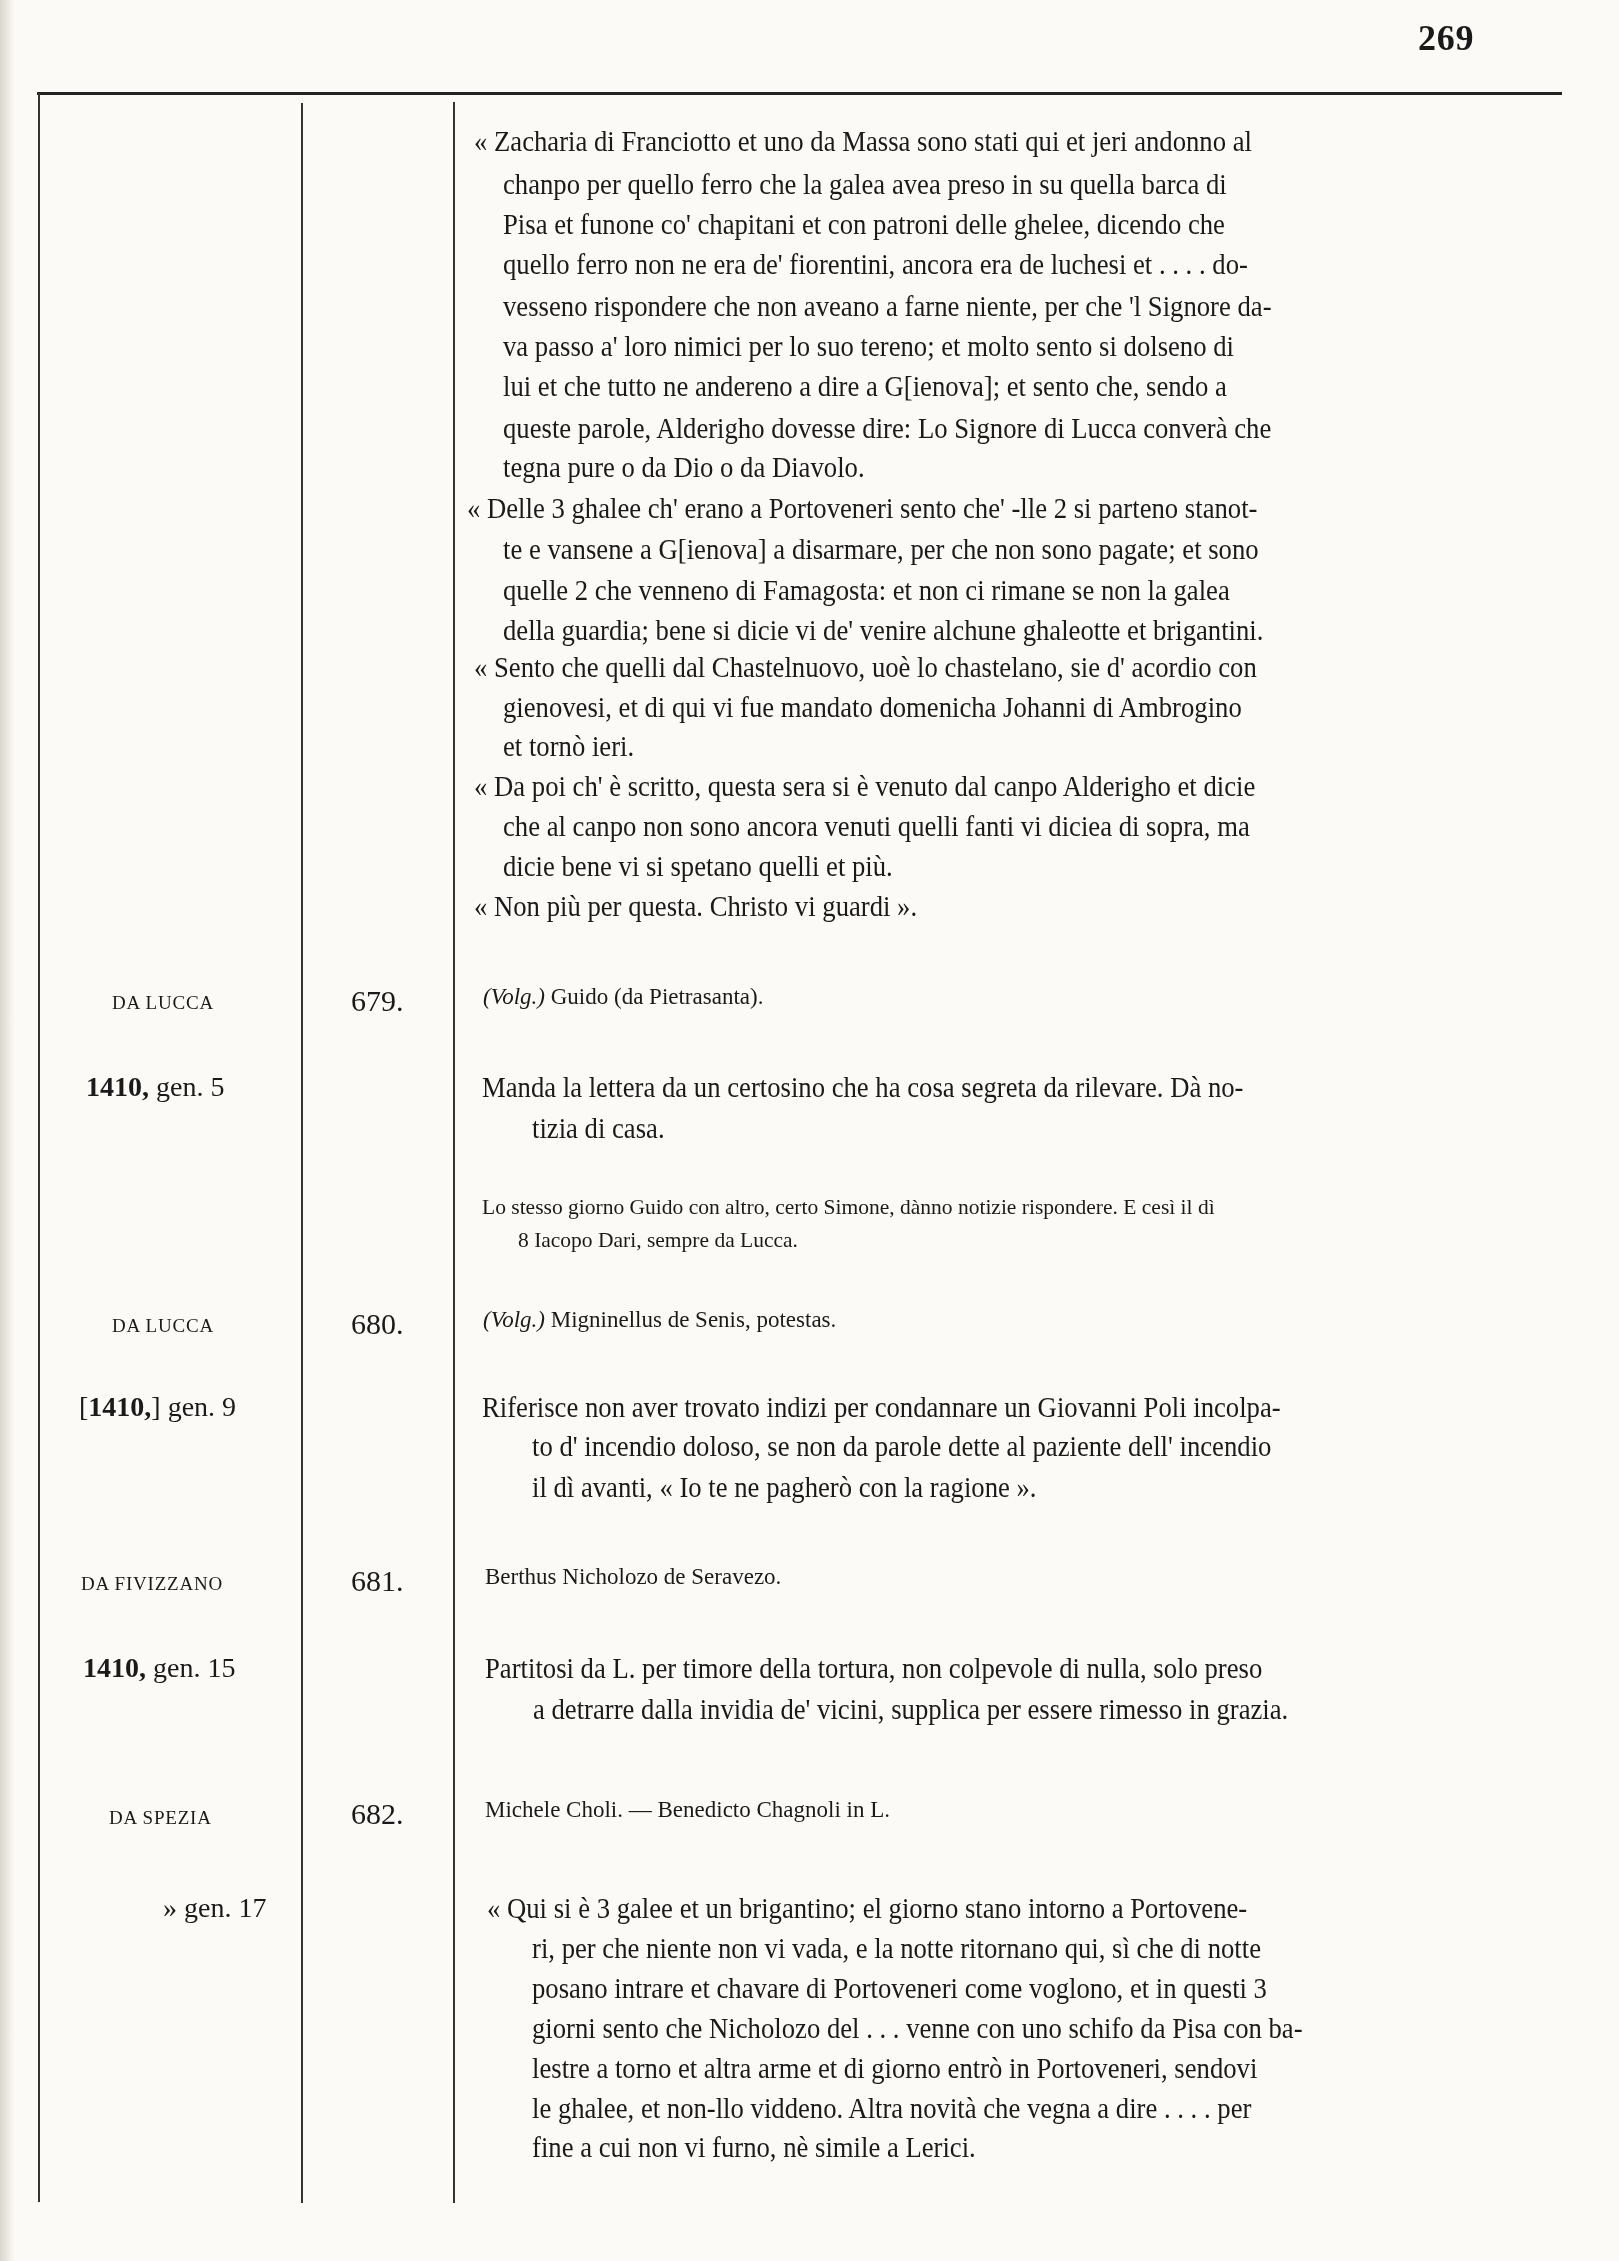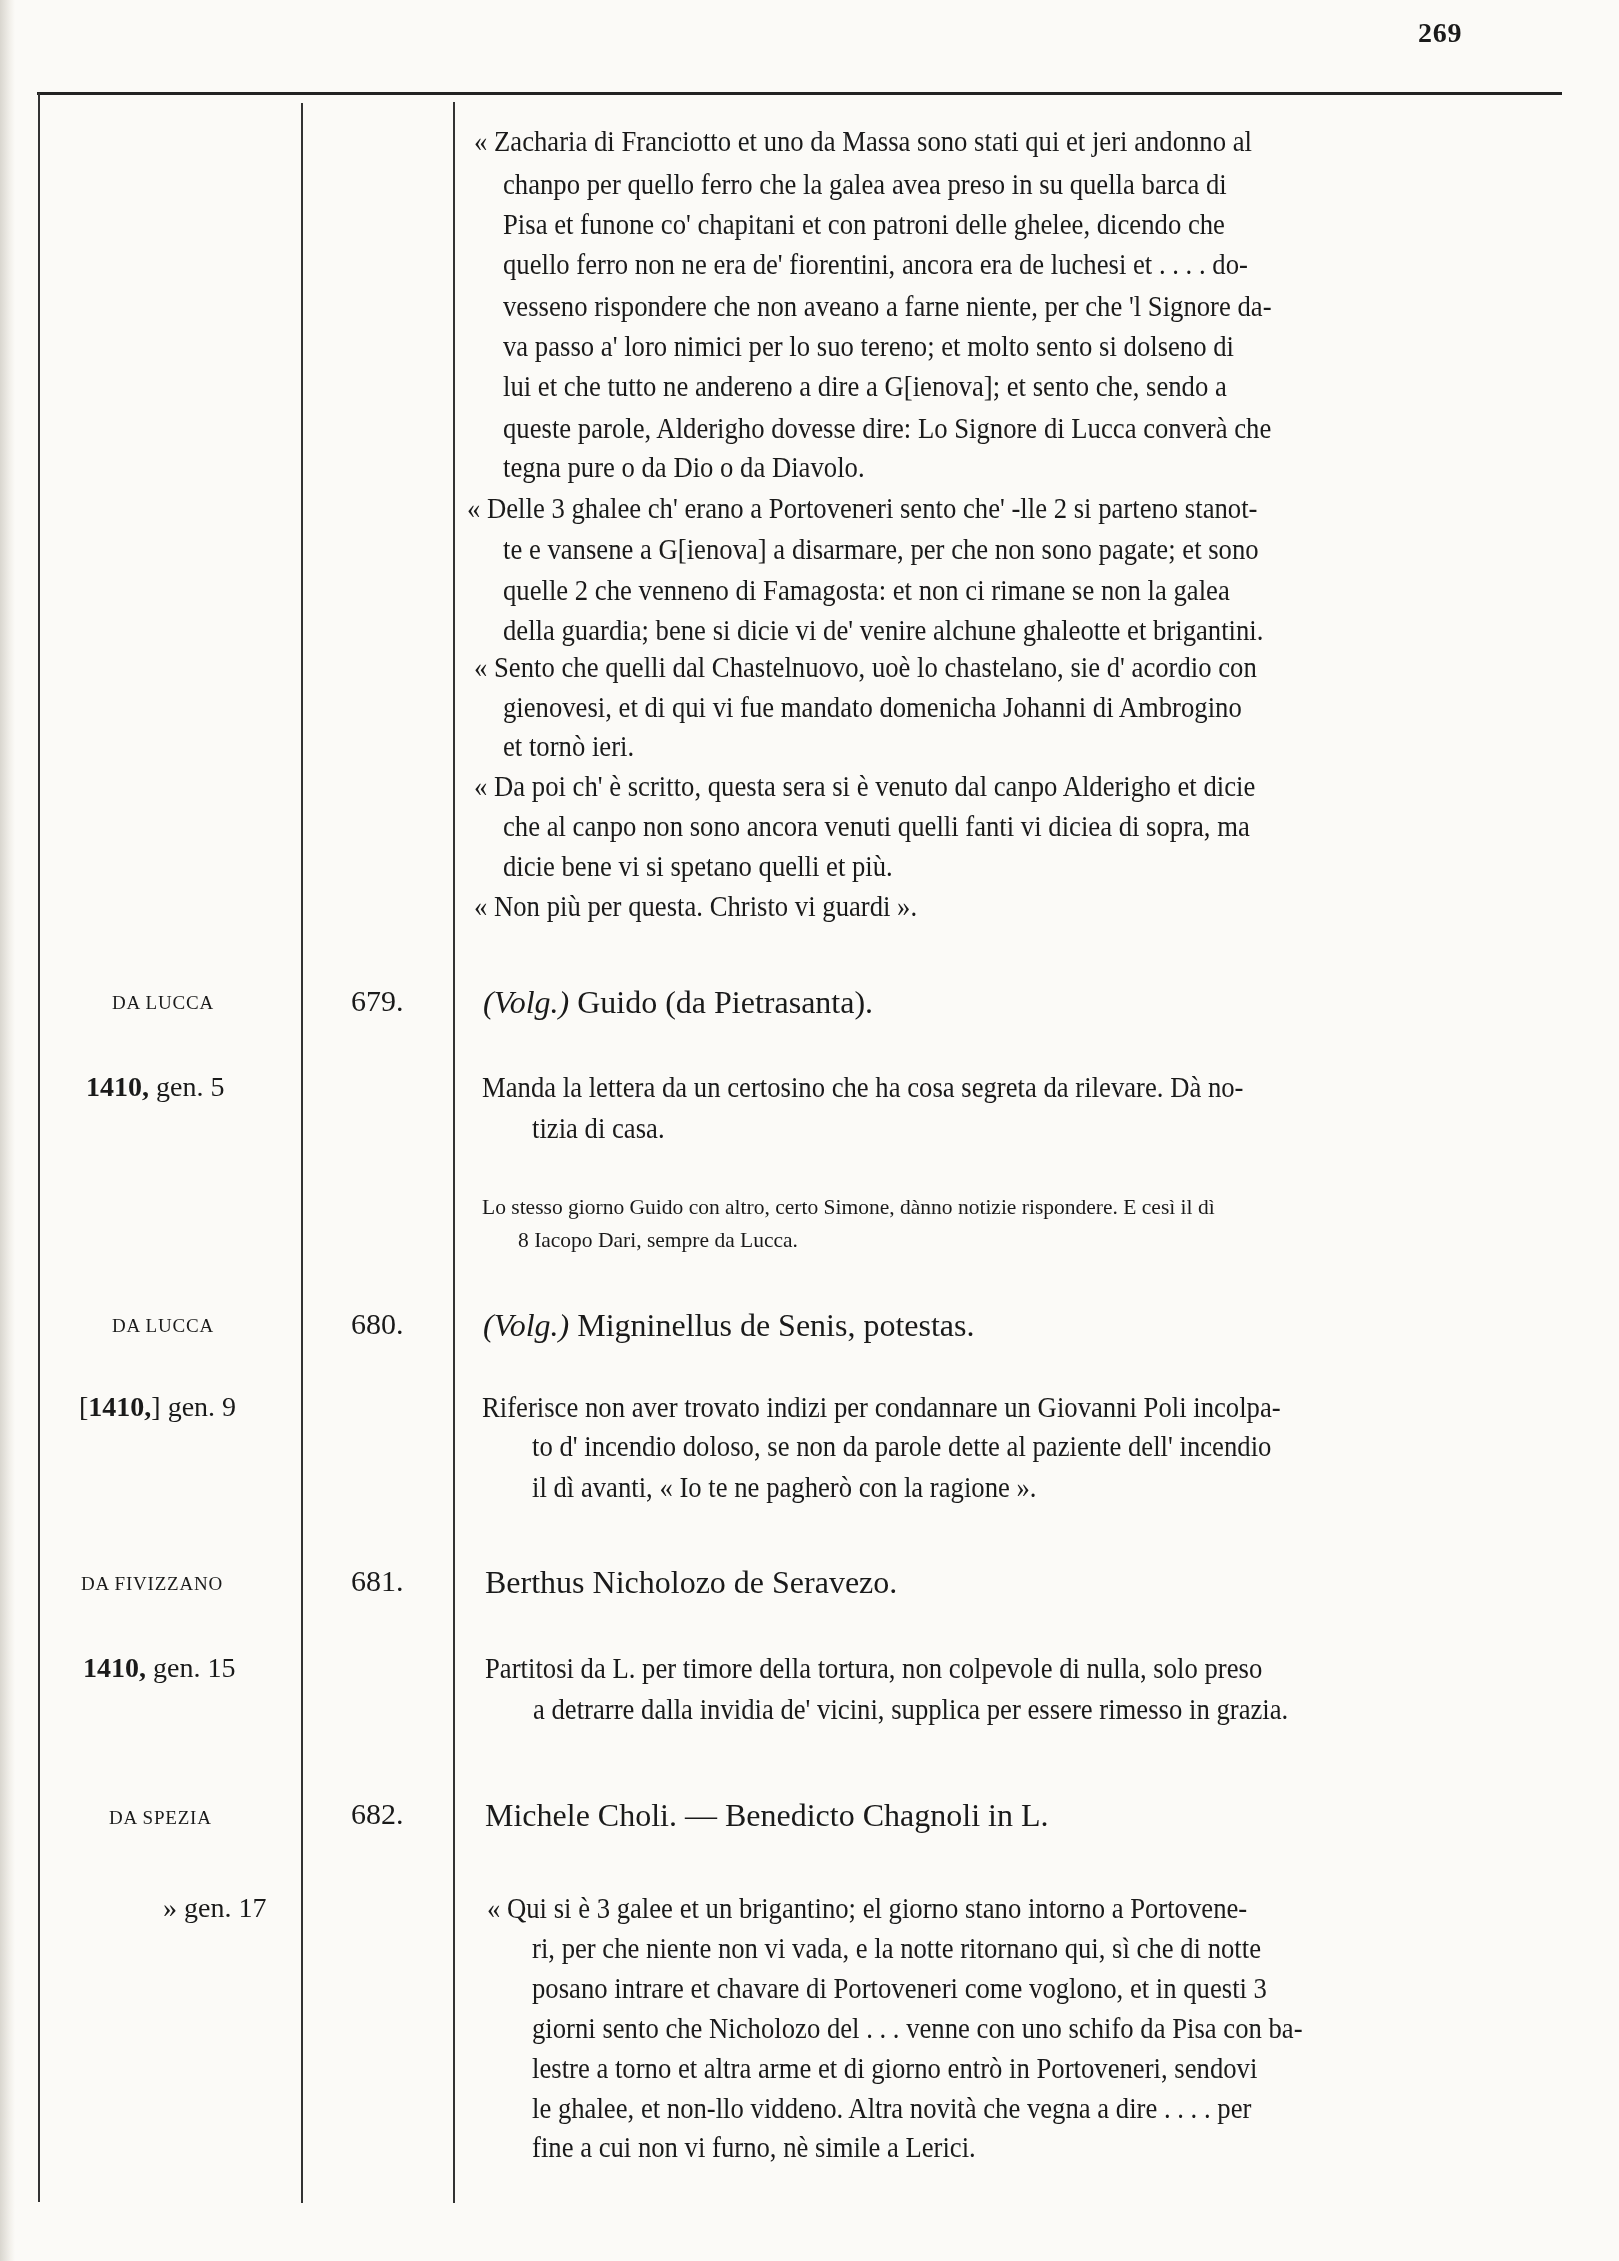--- a/index.html
+++ b/index.html
@@ -7,21 +7,21 @@
     width: 1619px; height: 2261px; position: relative; overflow: hidden;
     background: #fbfaf7;
     font-family: "Liberation Serif", "DejaVu Serif", serif;
     color: #1a1a1a;
   }
   .page-left-shadow {
     position: absolute; left: 0; top: 0; width: 15px; height: 2261px;
     background: linear-gradient(to right, #d9d6cf, #f3f1ec 70%, rgba(251,250,247,0));
   }
   .page-number {
-    position: absolute; left: 1418px; top: 16.5px; font-size: 28px; font-weight: bold;
+    position: absolute; left: 1418px; top: 16.5px; font-size: 36px; font-weight: bold;
     letter-spacing: 0.8px;
   }
   .top-rule {
     position: absolute; left: 37px; top: 92px; width: 1525px; height: 2.5px; background: #222;
   }
   .col-line { position: absolute; width: 1.7px; background: #333; }
   .col-line.l1 { left: 38px; top: 93px; height: 2109px; }
   .col-line.l2 { left: 301px; top: 103px; height: 2100px; }
   .col-line.l3 { left: 453px; top: 102px; height: 2101px; }
 
@@ -29,21 +29,21 @@
     position: absolute; white-space: nowrap; font-size: 29px; line-height: 33px;
     transform: scaleX(0.92); transform-origin: left center;
   }
   .place {
     position: absolute; font-size: 19px; letter-spacing: 0.8px; text-transform: uppercase;
     font-variant: small-caps; white-space: nowrap;
   }
   .date { position: absolute; font-size: 28px; white-space: nowrap; }
   .date b { font-weight: bold; }
   .num { position: absolute; font-size: 30px; white-space: nowrap; }
-  .title { position: absolute; font-size: 32px; white-space: nowrap; }
+  .title { position: absolute; font-size: 23px; white-space: nowrap; }
   .title i { font-style: italic; }
   .small {
     position: absolute; font-size: 21.5px; white-space: nowrap; line-height: 25px;
   }
 </style>
 </head>
 <body>
 
 <div class="page-left-shadow"></div>
 

